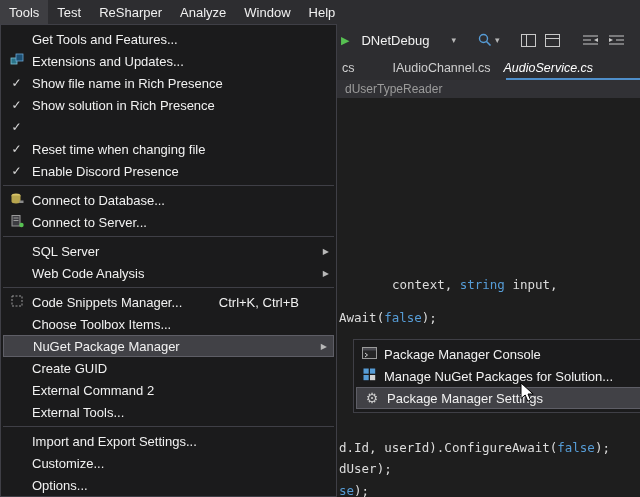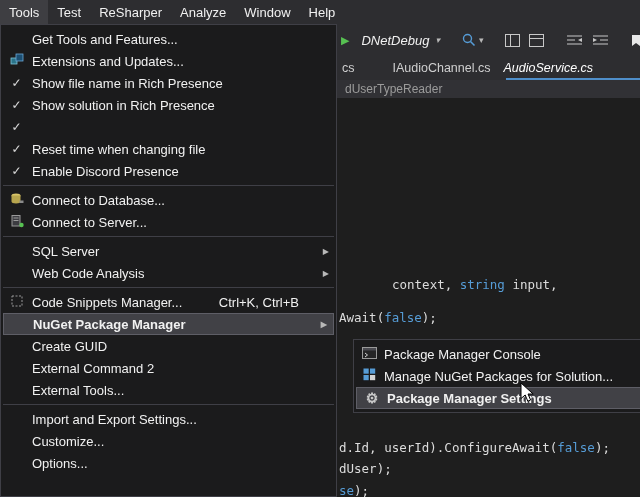--- a/index.html
+++ b/index.html
@@ -19,21 +19,21 @@
   .mb-item { padding:10px 9px; display:flex; align-items:center; }
   .mb-item.active { background:#3e3e42; }
 
   
   .toolbar {
     position:absolute; top:25px; left:0; right:0; height:30px;
     background:#2d2d30; display:flex; align-items:center;
     padding-left:341px; gap:9px; color:#c8c8c8; z-index:1;
   }
   .play { color:#57c152; font-size:11px; line-height:1; }
-  .config { display:flex; align-items:center; gap:6px; font-size:13px; color:#f1f1f1; padding:2px 3px;font-style:italic; }
+  .config { display:flex; align-items:center; gap:22px; font-size:13px; color:#f1f1f1; padding:2px 3px; }
   .chev { color:#b8b8b8; font-size:9px; line-height:1; }
   .tb-sep { width:1px; height:17px; background:#3f3f46; margin:0 2px; }
   .tb-icon { display:inline-flex; align-items:center; gap:2px; }
   .tb-spacer { width:22px; }
 
   
   .tabs {
     position:absolute; top:55px; left:0; right:0; height:25px;
     background:#2d2d30; display:flex; align-items:center;
     padding-left:342px; font-size:12.5px; color:#cfcfcf; z-index:1;
@@ -60,21 +60,21 @@
   .menu {
     position:absolute; left:0; top:24px; width:337px; bottom:0;
     background:#1b1b1c; border:1px solid #3f3f46; z-index:10;
     padding-top:3px; color:#f1f1f1; font-size:13px;
   }
   .mi { height:22px; display:flex; align-items:center; padding-right:7px; }
   .mi .gutter { flex:0 0 31px; display:flex; justify-content:center; align-items:center; }
   .mi .lbl { flex:1; white-space:nowrap; overflow:hidden; }
   .mi .sc { margin-right:30px; }
   .mi .arrow { width:14px; text-align:right; font-size:8px; color:#b8b8b8; }
-  .mi.hl { background:#414146; border:1px solid #5e5e66; margin:0 2px; padding-right:6px;font-weight:bold; }
+  .mi.hl { background:#414146; border:1px solid #5e5e66; margin:0 2px; padding-right:6px; }
   .mi.hl .gutter { flex-basis:29px; }
   .sep { height:1px; background:#3f3f46; margin:3px 2px; }
   .check { font-size:12px; color:#d8d8d8; }
 
   
   .submenu {
     position:absolute; left:337px; top:339px; width:332px;
     background:#1b1b1c; border:1px solid #3f3f46; z-index:20;
     padding:3px 0; color:#f1f1f1; font-size:13px;margin-left:16px;
   }
@@ -260,20 +260,24 @@
   <div class="mi">
     <span class="gutter">
         <span><svg width="14" height="14">
             <rect x="2" y="2" width="10" height="10" fill="none" stroke="#9a9a9a" stroke-dasharray="2,1.5"></rect>
           </svg></span>
       </span>
     <span class="lbl">Code Snippets Manager...</span>
     <span class="sc">Ctrl+K, Ctrl+B</span>
   </div>
 
+  <div class="mi">
+    <span class="gutter"></span>
+    <span class="lbl">Choose Toolbox Items...</span>
+  </div>
 
   <div class="mi hl">
     <span class="gutter"></span>
     <span class="lbl">NuGet Package Manager</span>
     <span class="arrow">▶</span>
   </div>
 
   <div class="mi">
     <span class="gutter"></span>
     <span class="lbl">Create GUID</span>

